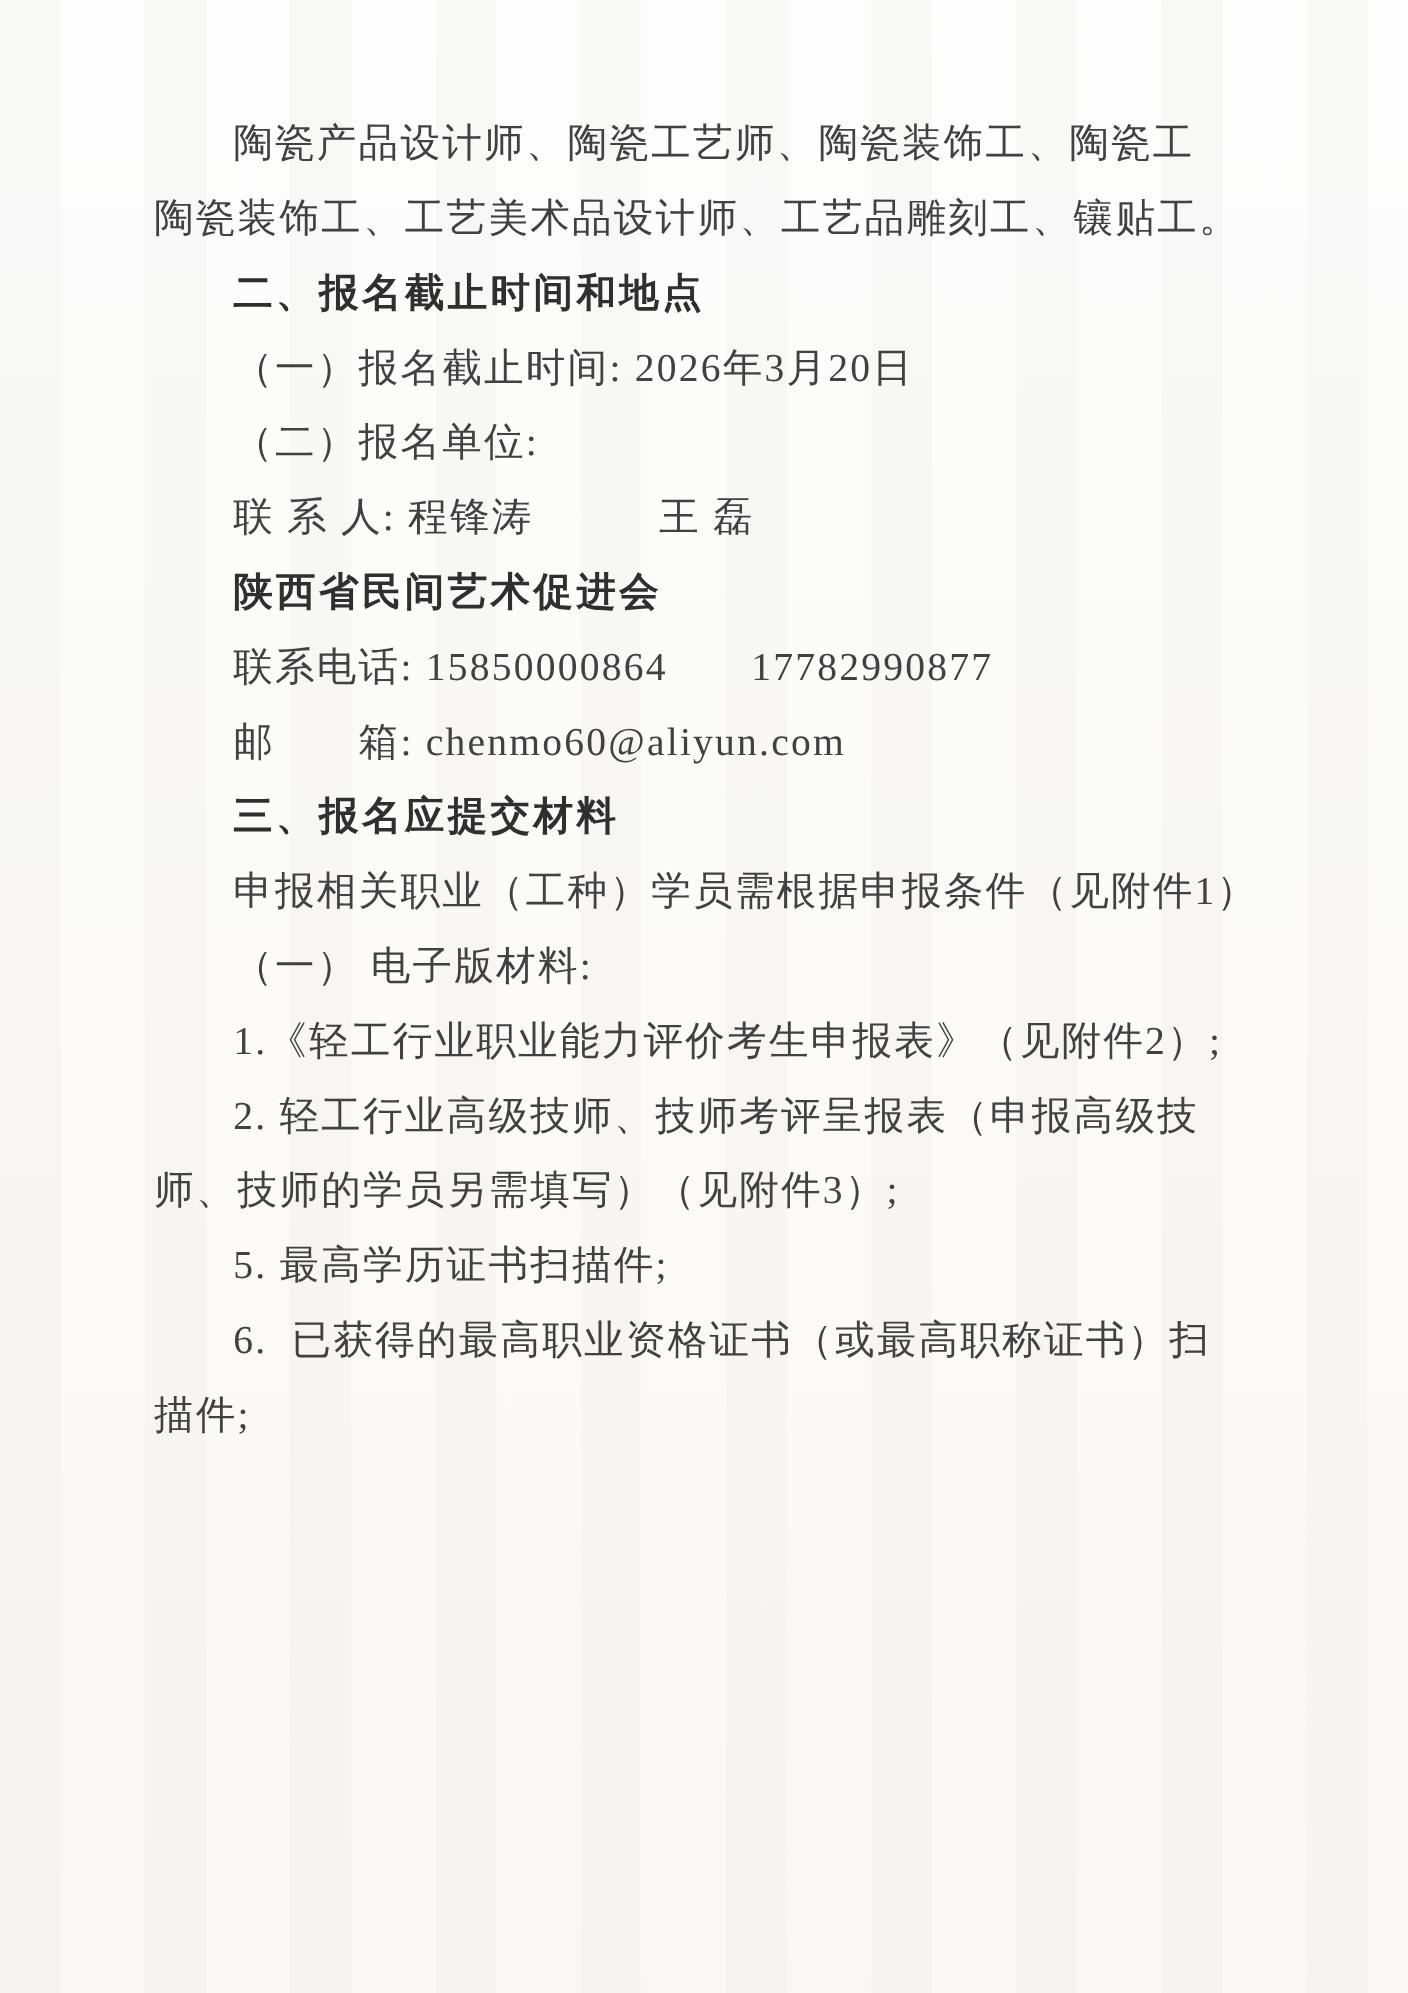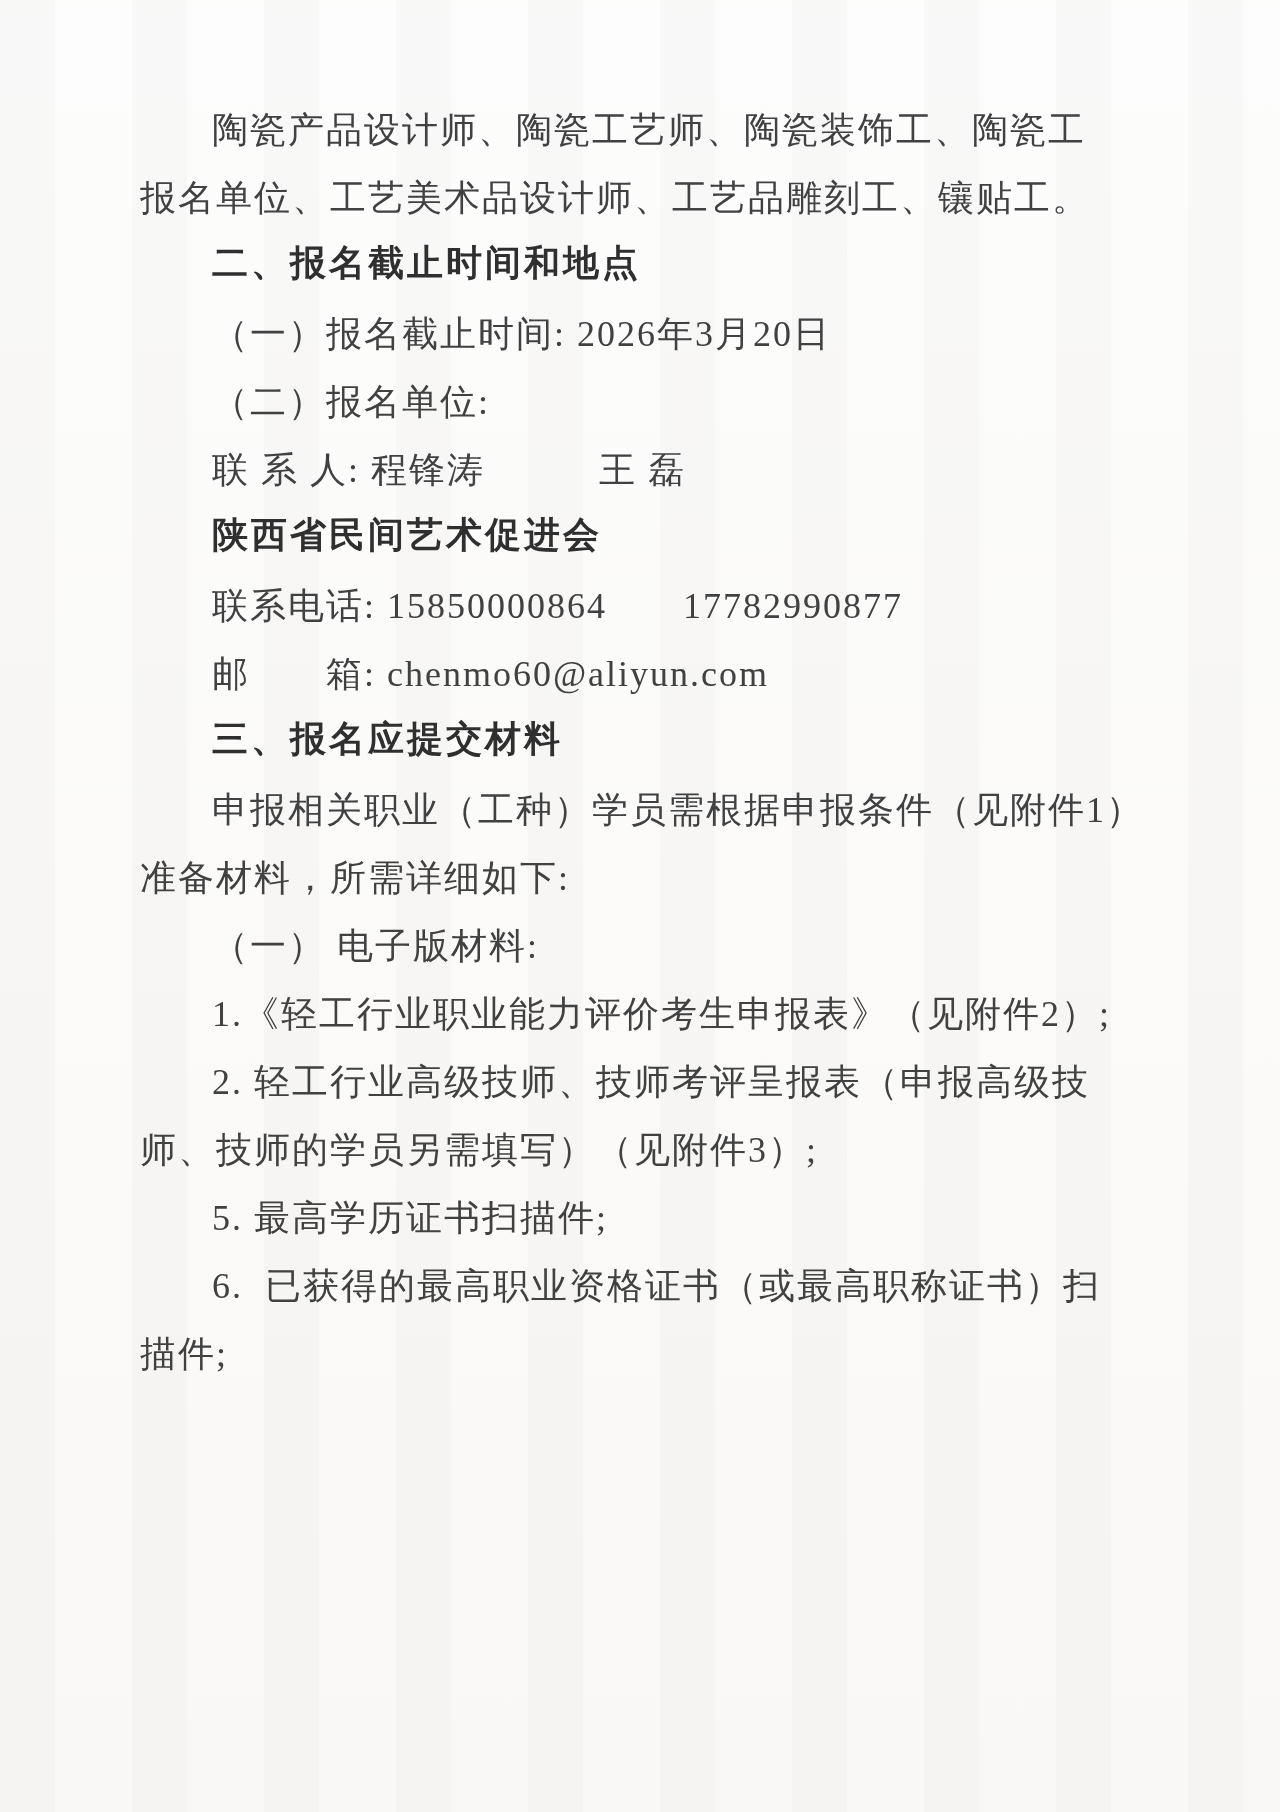--- a/index.html
+++ b/index.html
@@ -33,47 +33,46 @@
   section { display: block; }
   .line {
     height: 68px;
     line-height: 68px;
     white-space: pre;
     text-rendering: optimizeLegibility;
   }
   .line.indent { padding-left: 72px; }
   .line.bold {
     font-weight: 700;
-    font-family: Liberation Mono, monospace;
+    font-family: Liberation Serif, serif;
     color: #2f2f2f;
     letter-spacing: 3px;
   }
 </style>
 </head>
 <body>
 
 <div class="page">
   <div class="doc">
       <section>
         <div class="line indent">陶瓷产品设计师、陶瓷工艺师、陶瓷装饰工、陶瓷工</div>
-        <div class="line">报名单位、工艺美术品设计师、工艺品雕刻工、镶贴工。</div>
+        <div class="line">陶瓷装饰工、工艺美术品设计师、工艺品雕刻工、镶贴工。</div>
       </section>
       <section>
         <div class="line indent bold">二、报名截止时间和地点</div>
         <div class="line indent">（一）报名截止时间: 2026年3月20日</div>
         <div class="line indent">（二）报名单位:</div>
         <div class="line indent">联 系 人: 程锋涛　　　王 磊</div>
         <div class="line indent bold">陕西省民间艺术促进会</div>
         <div class="line indent">联系电话: 15850000864　　17782990877</div>
         <div class="line indent">邮　　箱: chenmo60@aliyun.com</div>
       </section>
       <section>
         <div class="line indent bold">三、报名应提交材料</div>
         <div class="line indent">申报相关职业（工种）学员需根据申报条件（见附件1）</div>
-        <div class="line">准备材料，所需详细如下:</div>
         <div class="line indent">（一） 电子版材料:</div>
         <div class="line indent">1.《轻工行业职业能力评价考生申报表》（见附件2）;</div>
         <div class="line indent">2. 轻工行业高级技师、技师考评呈报表（申报高级技</div>
         <div class="line">师、技师的学员另需填写）（见附件3）;</div>
         <div class="line indent">5. 最高学历证书扫描件;</div>
         <div class="line indent">6.  已获得的最高职业资格证书（或最高职称证书）扫</div>
         <div class="line">描件;</div>
       </section>
     </div>
 </div>

